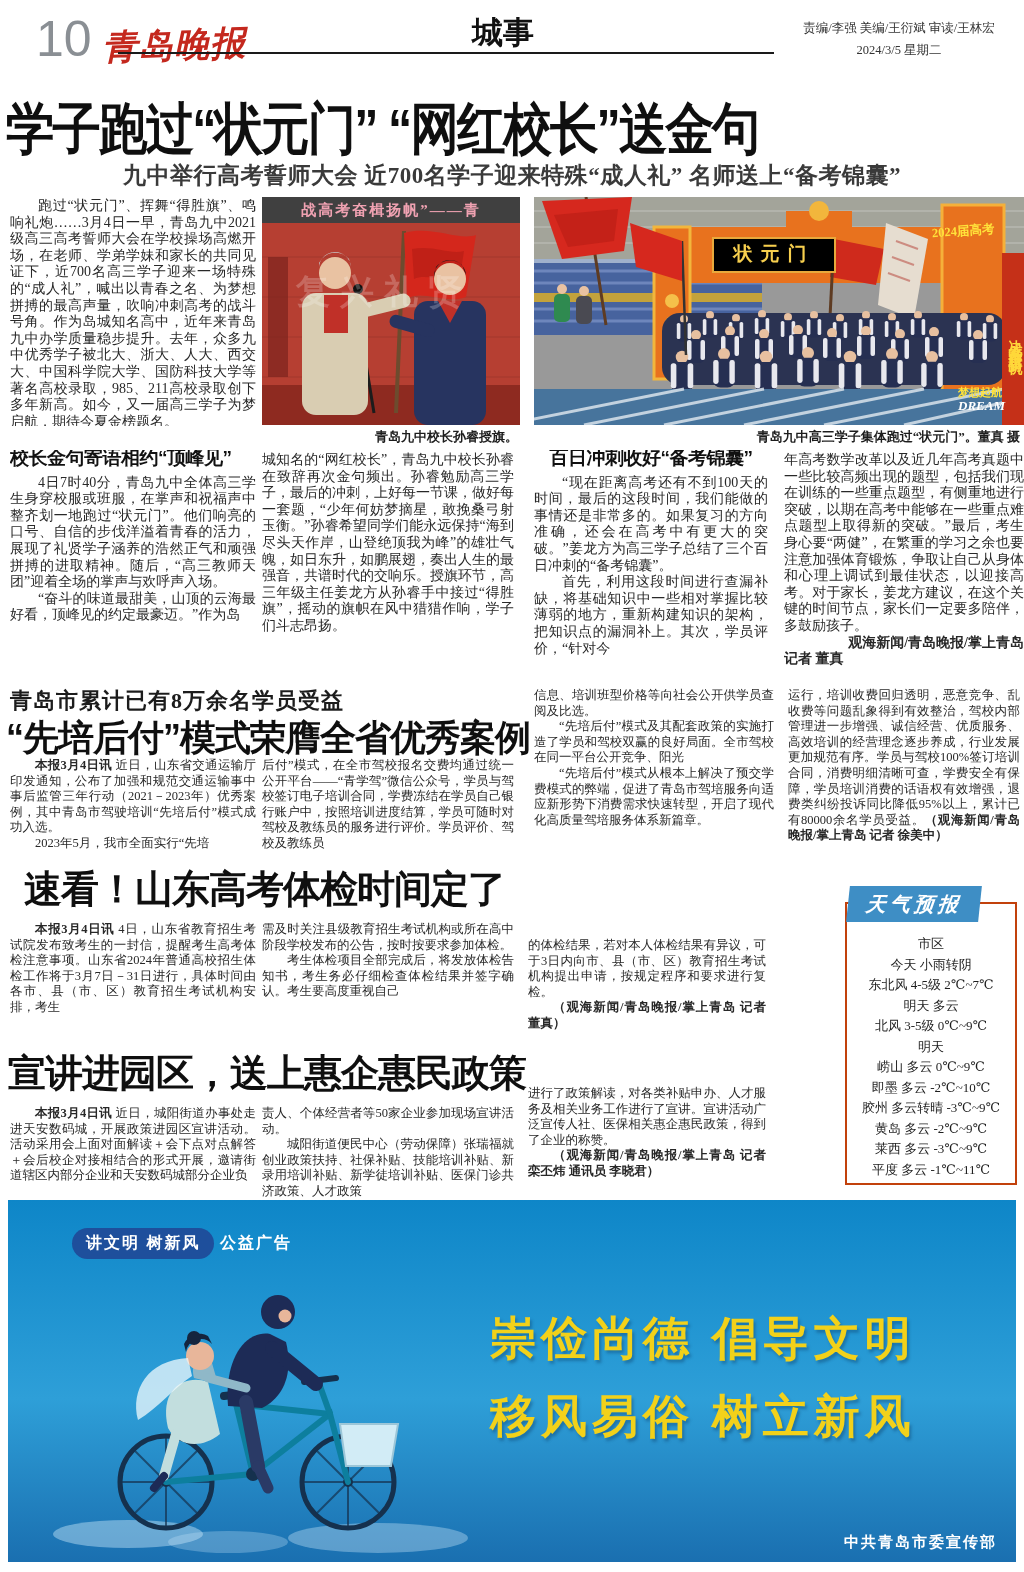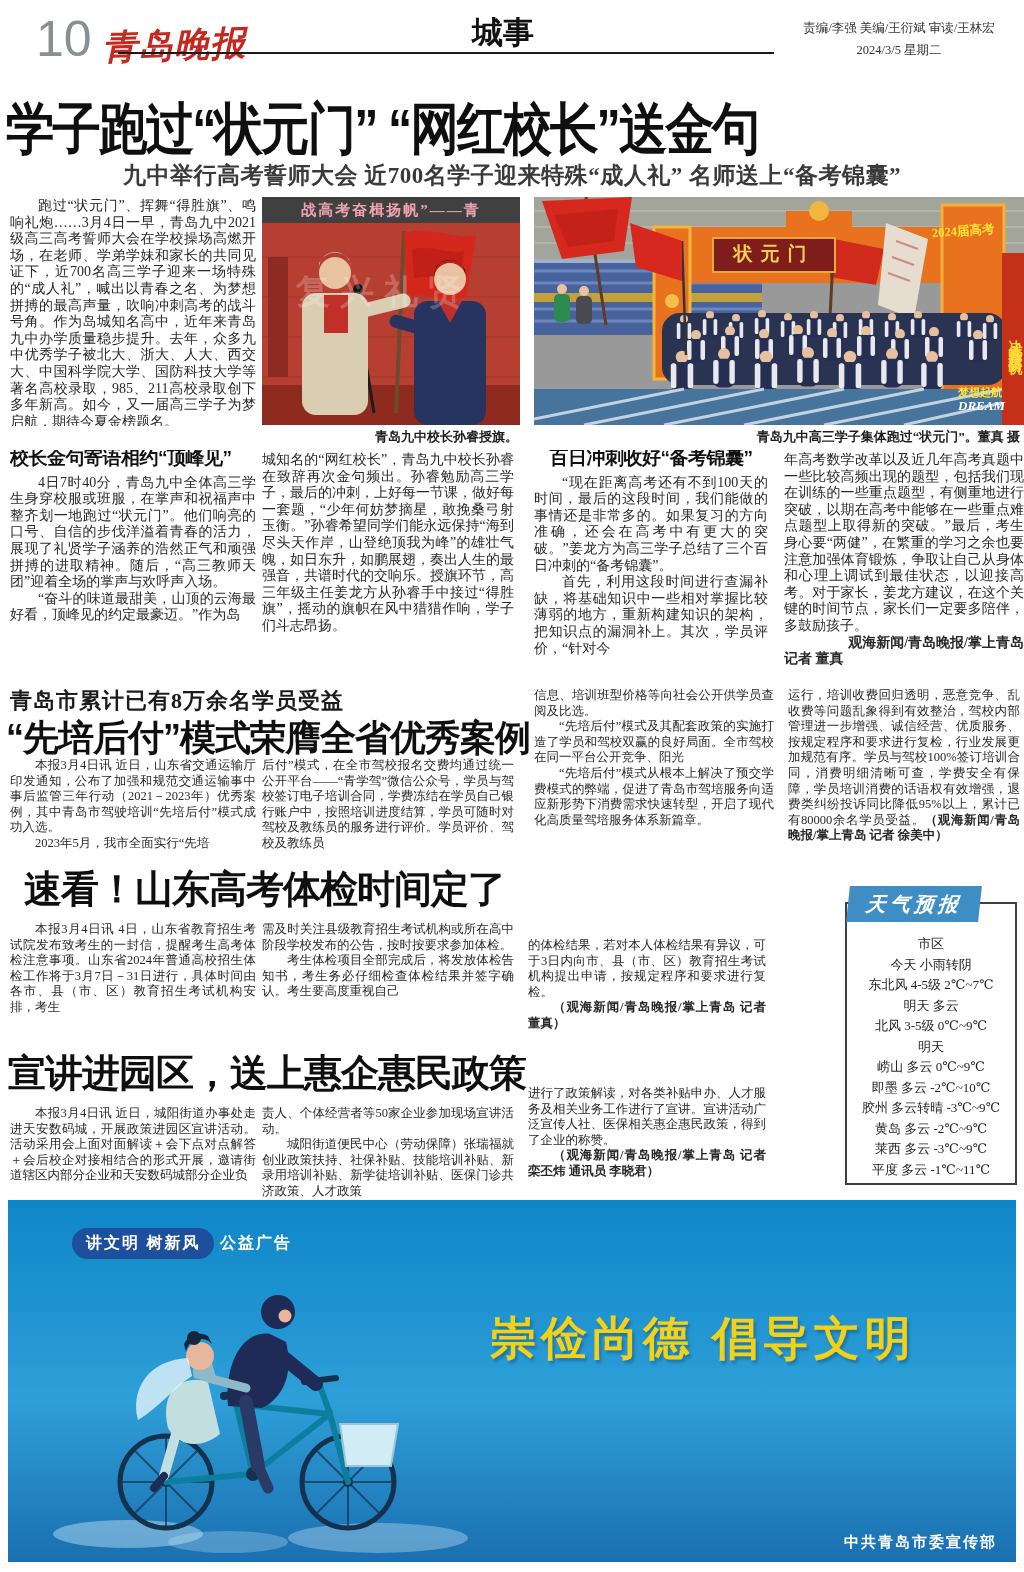--- a/index.html
+++ b/index.html
@@ -18,41 +18,41 @@
   .sub-hl{font-size:23px;font-weight:600;color:#3a3a3a;text-align:center;letter-spacing:0.5px;white-space:nowrap;}
   .hl2{font-size:36px;font-weight:900;color:#0f0f0f;letter-spacing:-1px;white-space:nowrap;}
   .kicker{font-size:22px;font-weight:bold;color:#1c1c1c;letter-spacing:1px;white-space:nowrap;}
   .sec-head{font-size:19px;font-weight:bold;color:#111;letter-spacing:-0.5px;white-space:nowrap;
             font-family:"Liberation Sans","DejaVu Sans",sans-serif;margin:0 0 8px 0;}
   
   .body1{font-size:14px;line-height:16.6px;text-align:justify;color:#282828;overflow:hidden;}
   .body2{font-size:12.5px;line-height:15.6px;text-align:justify;color:#282828;overflow:hidden;}
   .body1 p,.body2 p{margin:0;text-indent:2em;}
   .body1 p.noind,.body2 p.noind{text-indent:0;}
-  .lead-in{font-weight:normal;}
+  .lead-in{font-weight:bold;}
   .byline-r{text-align:right;font-weight:bold;text-indent:0 !important;}
   .byline-l{font-weight:bold;text-indent:0 !important;}
   .caption{font-size:13px;font-weight:bold;color:#1d1d1d;text-align:right;}
   
   .photo{overflow:hidden;background:#999;}
   .photo svg{display:block;}
   .p1-banner{position:absolute;left:0;top:0;width:100%;height:26px;line-height:26px;background:#404040;
              color:#f0a2b2;font-weight:bold;font-size:15px;letter-spacing:2px;text-align:center;white-space:nowrap;overflow:hidden;}
   .p1-backdrop{position:absolute;left:34px;top:72px;font-weight:900;font-size:34px;letter-spacing:10px;
                color:rgba(255,255,255,0.22);font-family:"Liberation Sans",sans-serif;white-space:nowrap;}
-  .gate-sign{position:absolute;left:178px;top:40px;width:120px;height:32px;line-height:30px;background:#7f1d1d;
+  .gate-sign{position:absolute;left:178px;top:40px;width:120px;height:32px;line-height:30px;background:#000000;
              border:2px solid #e8a93c;color:#f7cf4e;font-weight:bold;font-size:19px;letter-spacing:8px;text-align:center;}
   .gate-top-label{position:absolute;left:398px;top:26px;color:#ffe23a;font-weight:bold;font-size:12.5px;
                   transform:rotate(-4deg);white-space:nowrap;}
   .side-banner{position:absolute;right:0;top:56px;width:22px;height:172px;background:#c53018;color:#ffd83a;
                writing-mode:vertical-rl;font-weight:bold;font-size:14px;letter-spacing:3px;text-align:center;padding-top:4px;box-sizing:border-box;}
   .dream1{position:absolute;left:424px;top:188px;color:#ffe23a;font-weight:bold;font-size:11px;white-space:nowrap;}
   .dream2{position:absolute;left:424px;top:201px;color:#ffffff;font-weight:bold;font-style:italic;font-size:13px;white-space:nowrap;}
   
-  .weather-box{border:2px solid #404040;background:#fff;box-sizing:border-box;}
+  .weather-box{border:2px solid #c2410c;background:#fff;box-sizing:border-box;}
   .weather-badge{background:#3e8ec5;color:#fff;font-weight:bold;font-style:italic;font-size:20px;
                  text-align:center;line-height:36px;letter-spacing:4px;transform:skewX(-6deg);}
   .weather-lines{padding-top:30px;}
   .wline{font-size:13px;line-height:20.5px;text-align:center;color:#1e1e1e;white-space:nowrap;}
   
   .ad{background:linear-gradient(180deg,#0e86c8 0%,#2e9fd8 55%,#1a6fb0 100%);overflow:hidden;}
   .ad-badge{position:absolute;left:64px;top:28px;background:#1e4f9c;color:#fff;font-weight:bold;font-size:16px;
             padding:5px 14px;border-radius:16px;letter-spacing:2px;font-family:"Liberation Sans",sans-serif;}
   .ad-label{position:absolute;left:212px;top:33px;color:#fff;font-weight:bold;font-size:16px;letter-spacing:2px;
             font-family:Liberation Sans, sans-serif;}
@@ -239,21 +239,21 @@
   </div>
   <div class="abs body2" style="left:262px;top:758px;width:252px;height:102px;">
     <p class="noind">后付”模式，在全市驾校报名交费均通过统一公开平台——“青学驾”微信公众号，学员与驾校签订电子培训合同，学费冻结在学员自己银行账户中，按照培训进度结算，学员可随时对驾校及教练员的服务进行评价。学员评价、驾校及教练员</p>
   </div>
   <div class="abs body2" style="left:534px;top:688px;width:240px;height:172px;">
     <p class="noind">信息、培训班型价格等向社会公开供学员查阅及比选。</p>
     <p>“先培后付”模式及其配套政策的实施打造了学员和驾校双赢的良好局面。全市驾校在同一平台公开竞争、阳光</p>
     <p>“先培后付”模式从根本上解决了预交学费模式的弊端，促进了青岛市驾培服务向适应新形势下消费需求快速转型，开启了现代化高质量驾培服务体系新篇章。</p>
   </div>
   <div class="abs body2" style="left:788px;top:688px;width:232px;height:172px;">
-    <p class="noind"><span>运行，培训收费回归透明，恶意竞争、乱收费等问题乱象得到有效整治，驾校内部管理进一步增强、诚信经营、优质服务、按规定程序和要求进行复检，行业发展更加规范有序。学员与驾校100%签订培训合同，消费明细清晰可查，学费安全有保障，学员培训消费的话语权有效增强，退费类纠纷投诉同比降低95%以上，累计已有80000余名学员受益。</span><b>（观海新闻/青岛晚报/掌上青岛 记者 徐美中）</b></p>
+    <p class="noind"><span>运行，培训收费回归透明，恶意竞争、乱收费等问题乱象得到有效整治，驾校内部管理进一步增强、诚信经营、优质服务、高效培训的经营理念逐步养成，行业发展更加规范有序。学员与驾校100%签订培训合同，消费明细清晰可查，学费安全有保障，学员培训消费的话语权有效增强，退费类纠纷投诉同比降低95%以上，累计已有80000余名学员受益。</span><b>（观海新闻/青岛晚报/掌上青岛 记者 徐美中）</b></p>
   </div>
 
   <div class="abs hl2 hei" style="left:24px;top:864px;font-size:38px;">速看！山东高考体检时间定了</div>
   <div class="abs body2" style="left:10px;top:922px;width:246px;height:122px;">
     <p><span class="lead-in">本报3月4日讯</span> <span>4日，山东省教育招生考试院发布致考生的一封信，提醒考生高考体检注意事项。山东省2024年普通高校招生体检工作将于3月7日－31日进行，具体时间由各市、县（市、区）教育招生考试机构安排，考生</span></p>
   </div>
   <div class="abs body2" style="left:262px;top:922px;width:252px;height:122px;">
     <p class="noind">需及时关注县级教育招生考试机构或所在高中阶段学校发布的公告，按时按要求参加体检。</p>
     <p>考生体检项目全部完成后，将发放体检告知书，考生务必仔细检查体检结果并签字确认。考生要高度重视自己</p>
   </div>
@@ -337,16 +337,17 @@
       <line x1="160" y1="142" x2="198" y2="152" stroke="#8fb8c8" stroke-width="9" stroke-linecap="round"></line>
       <circle cx="152" cy="120" r="14" fill="#e8b69a"></circle>
       <path d="M138 116 a15 15 0 0 1 26 -8 l-4 -8 a17 17 0 0 0 -24 8 z" fill="#15253e"></path>
       <circle cx="146" cy="102" r="7" fill="#15253e"></circle>
       <path d="M140 122 C100 124 82 154 90 184 C110 172 126 152 144 140 Z" fill="rgba(240,250,252,0.75)"></path>
       <line x1="128" y1="198" x2="116" y2="240" stroke="#c2dede" stroke-width="10" stroke-linecap="round"></line>
       <line x1="116" y1="240" x2="106" y2="252" stroke="#1d2b56" stroke-width="8" stroke-linecap="round"></line>
     </svg>
 
     <div class="ad-slogan" style="left:482px;top:108px;">崇俭尚德 倡导文明</div>
+    <div class="ad-slogan" style="left:482px;top:186px;">移风易俗 树立新风</div>
     <div class="ad-credit">中共青岛市委宣传部</div>
   </div>
 
 </div>
 
 </body></html>

